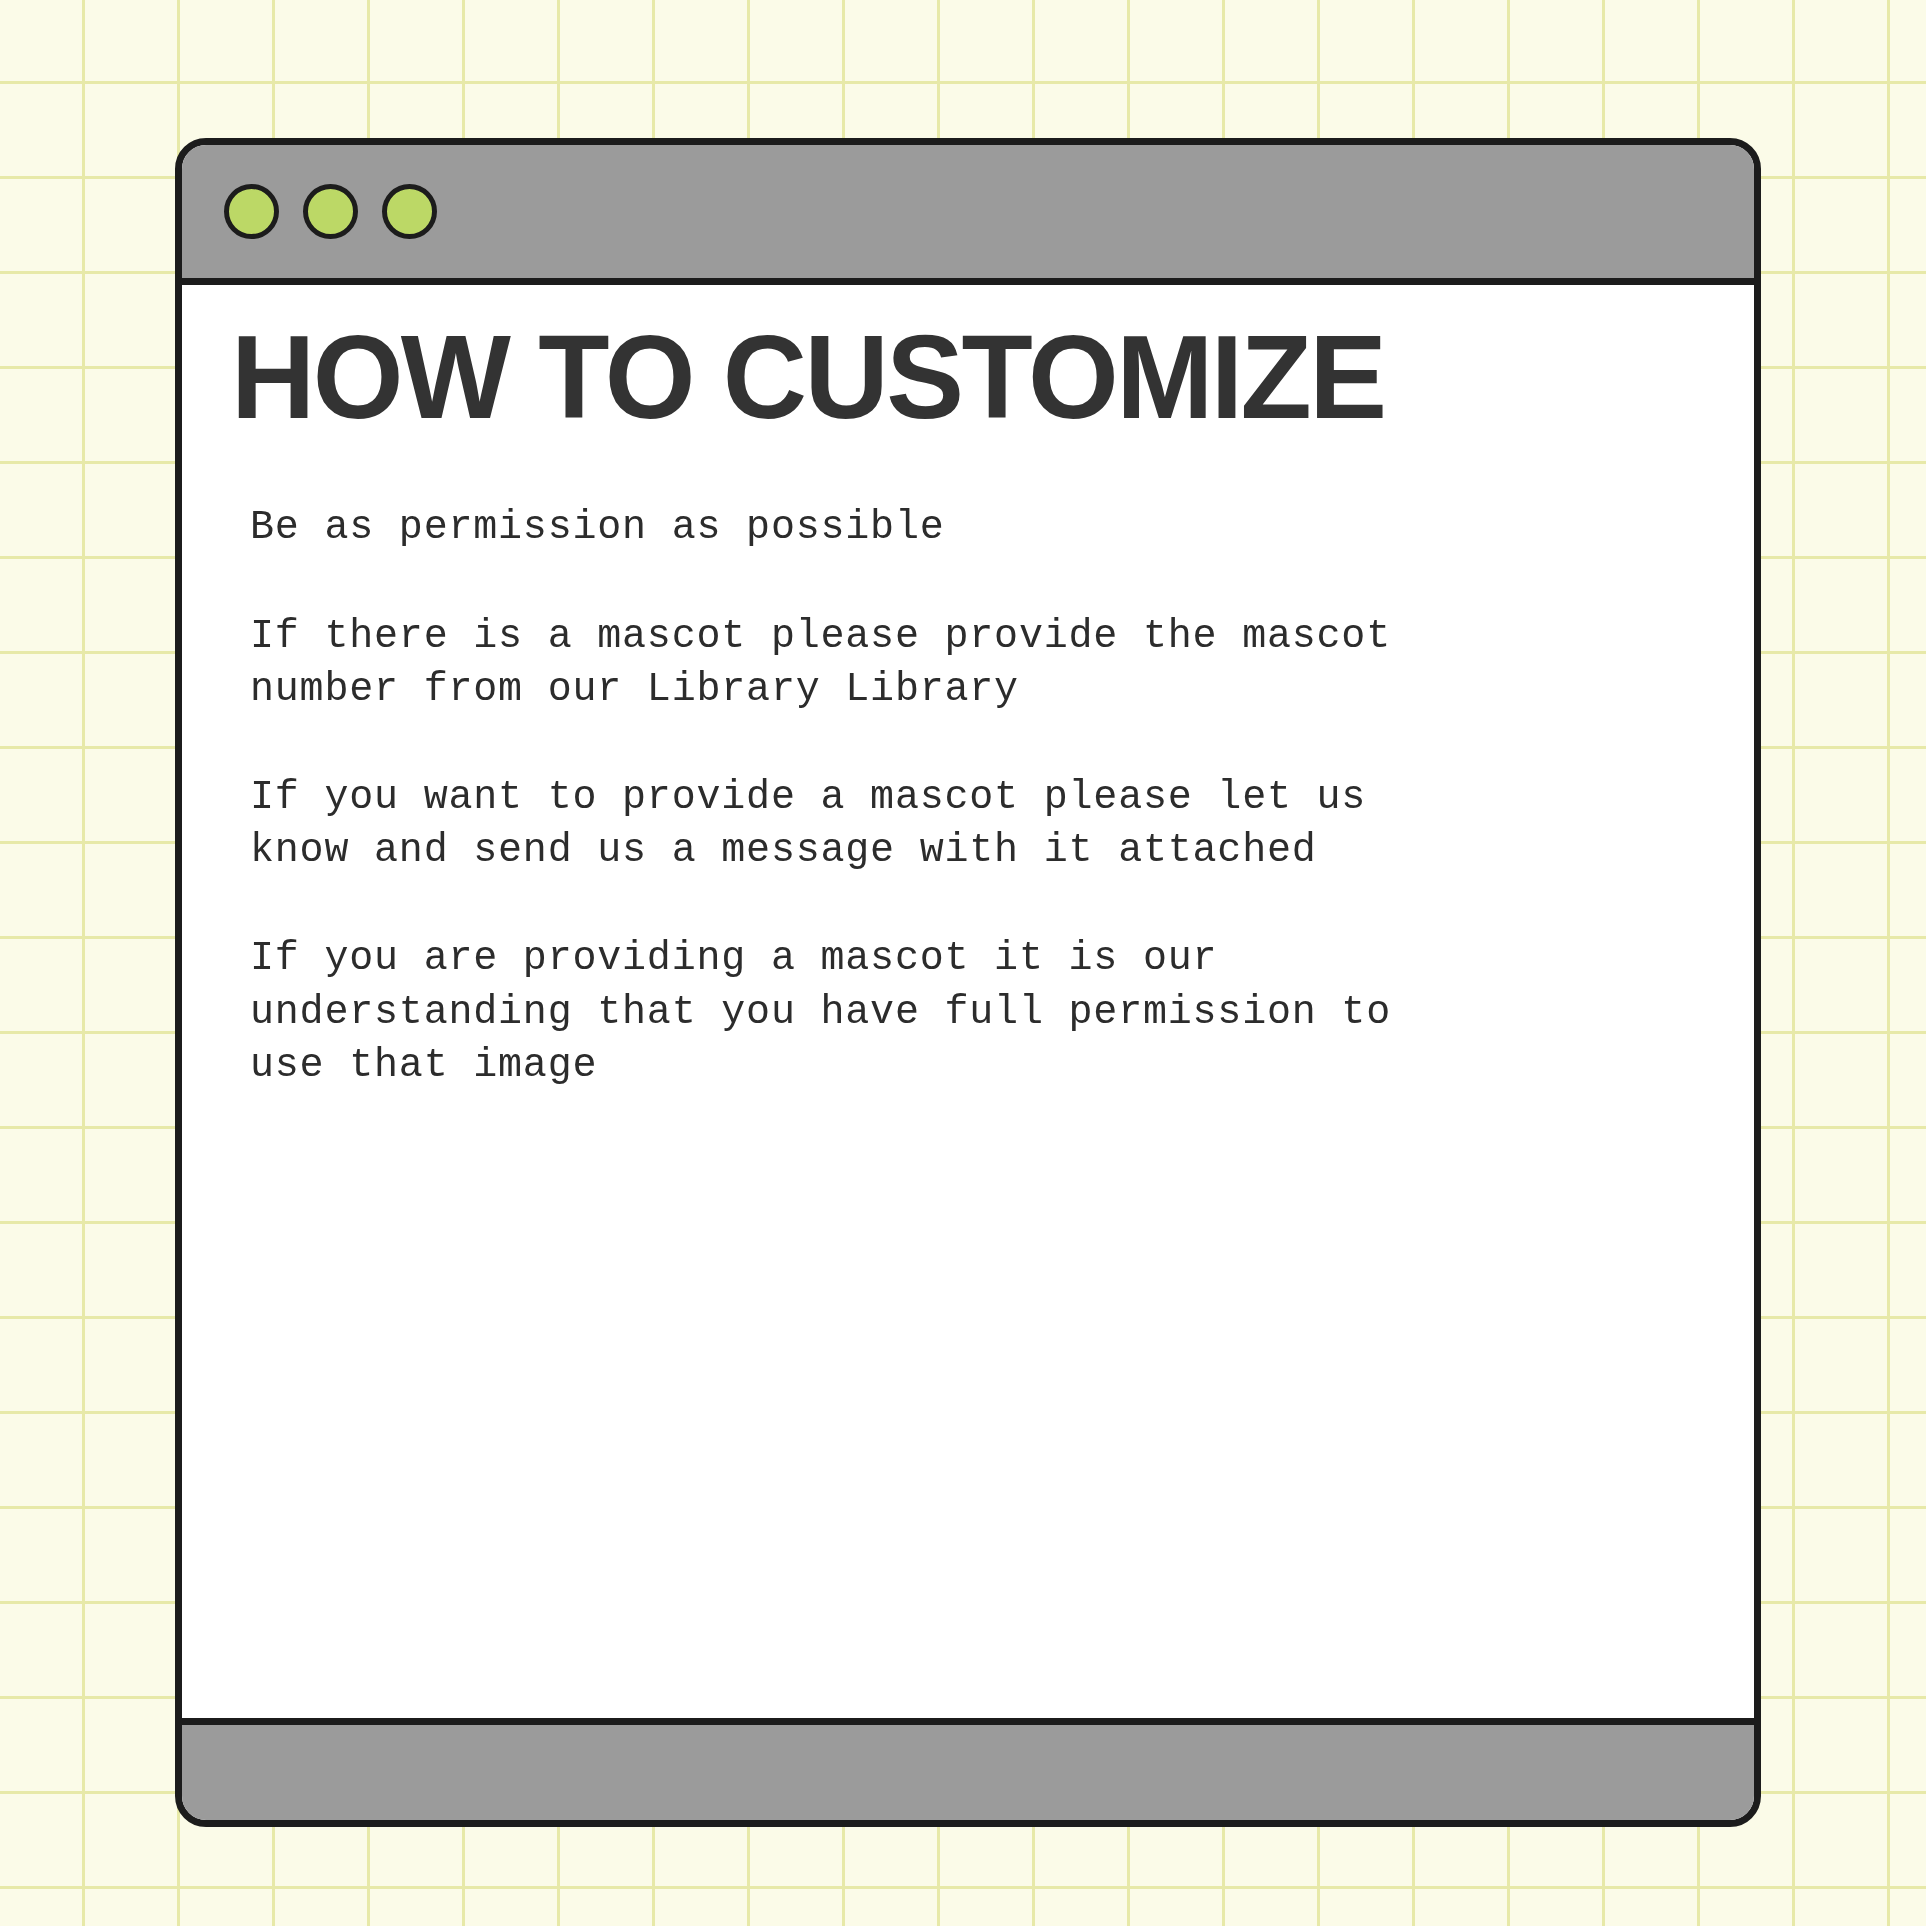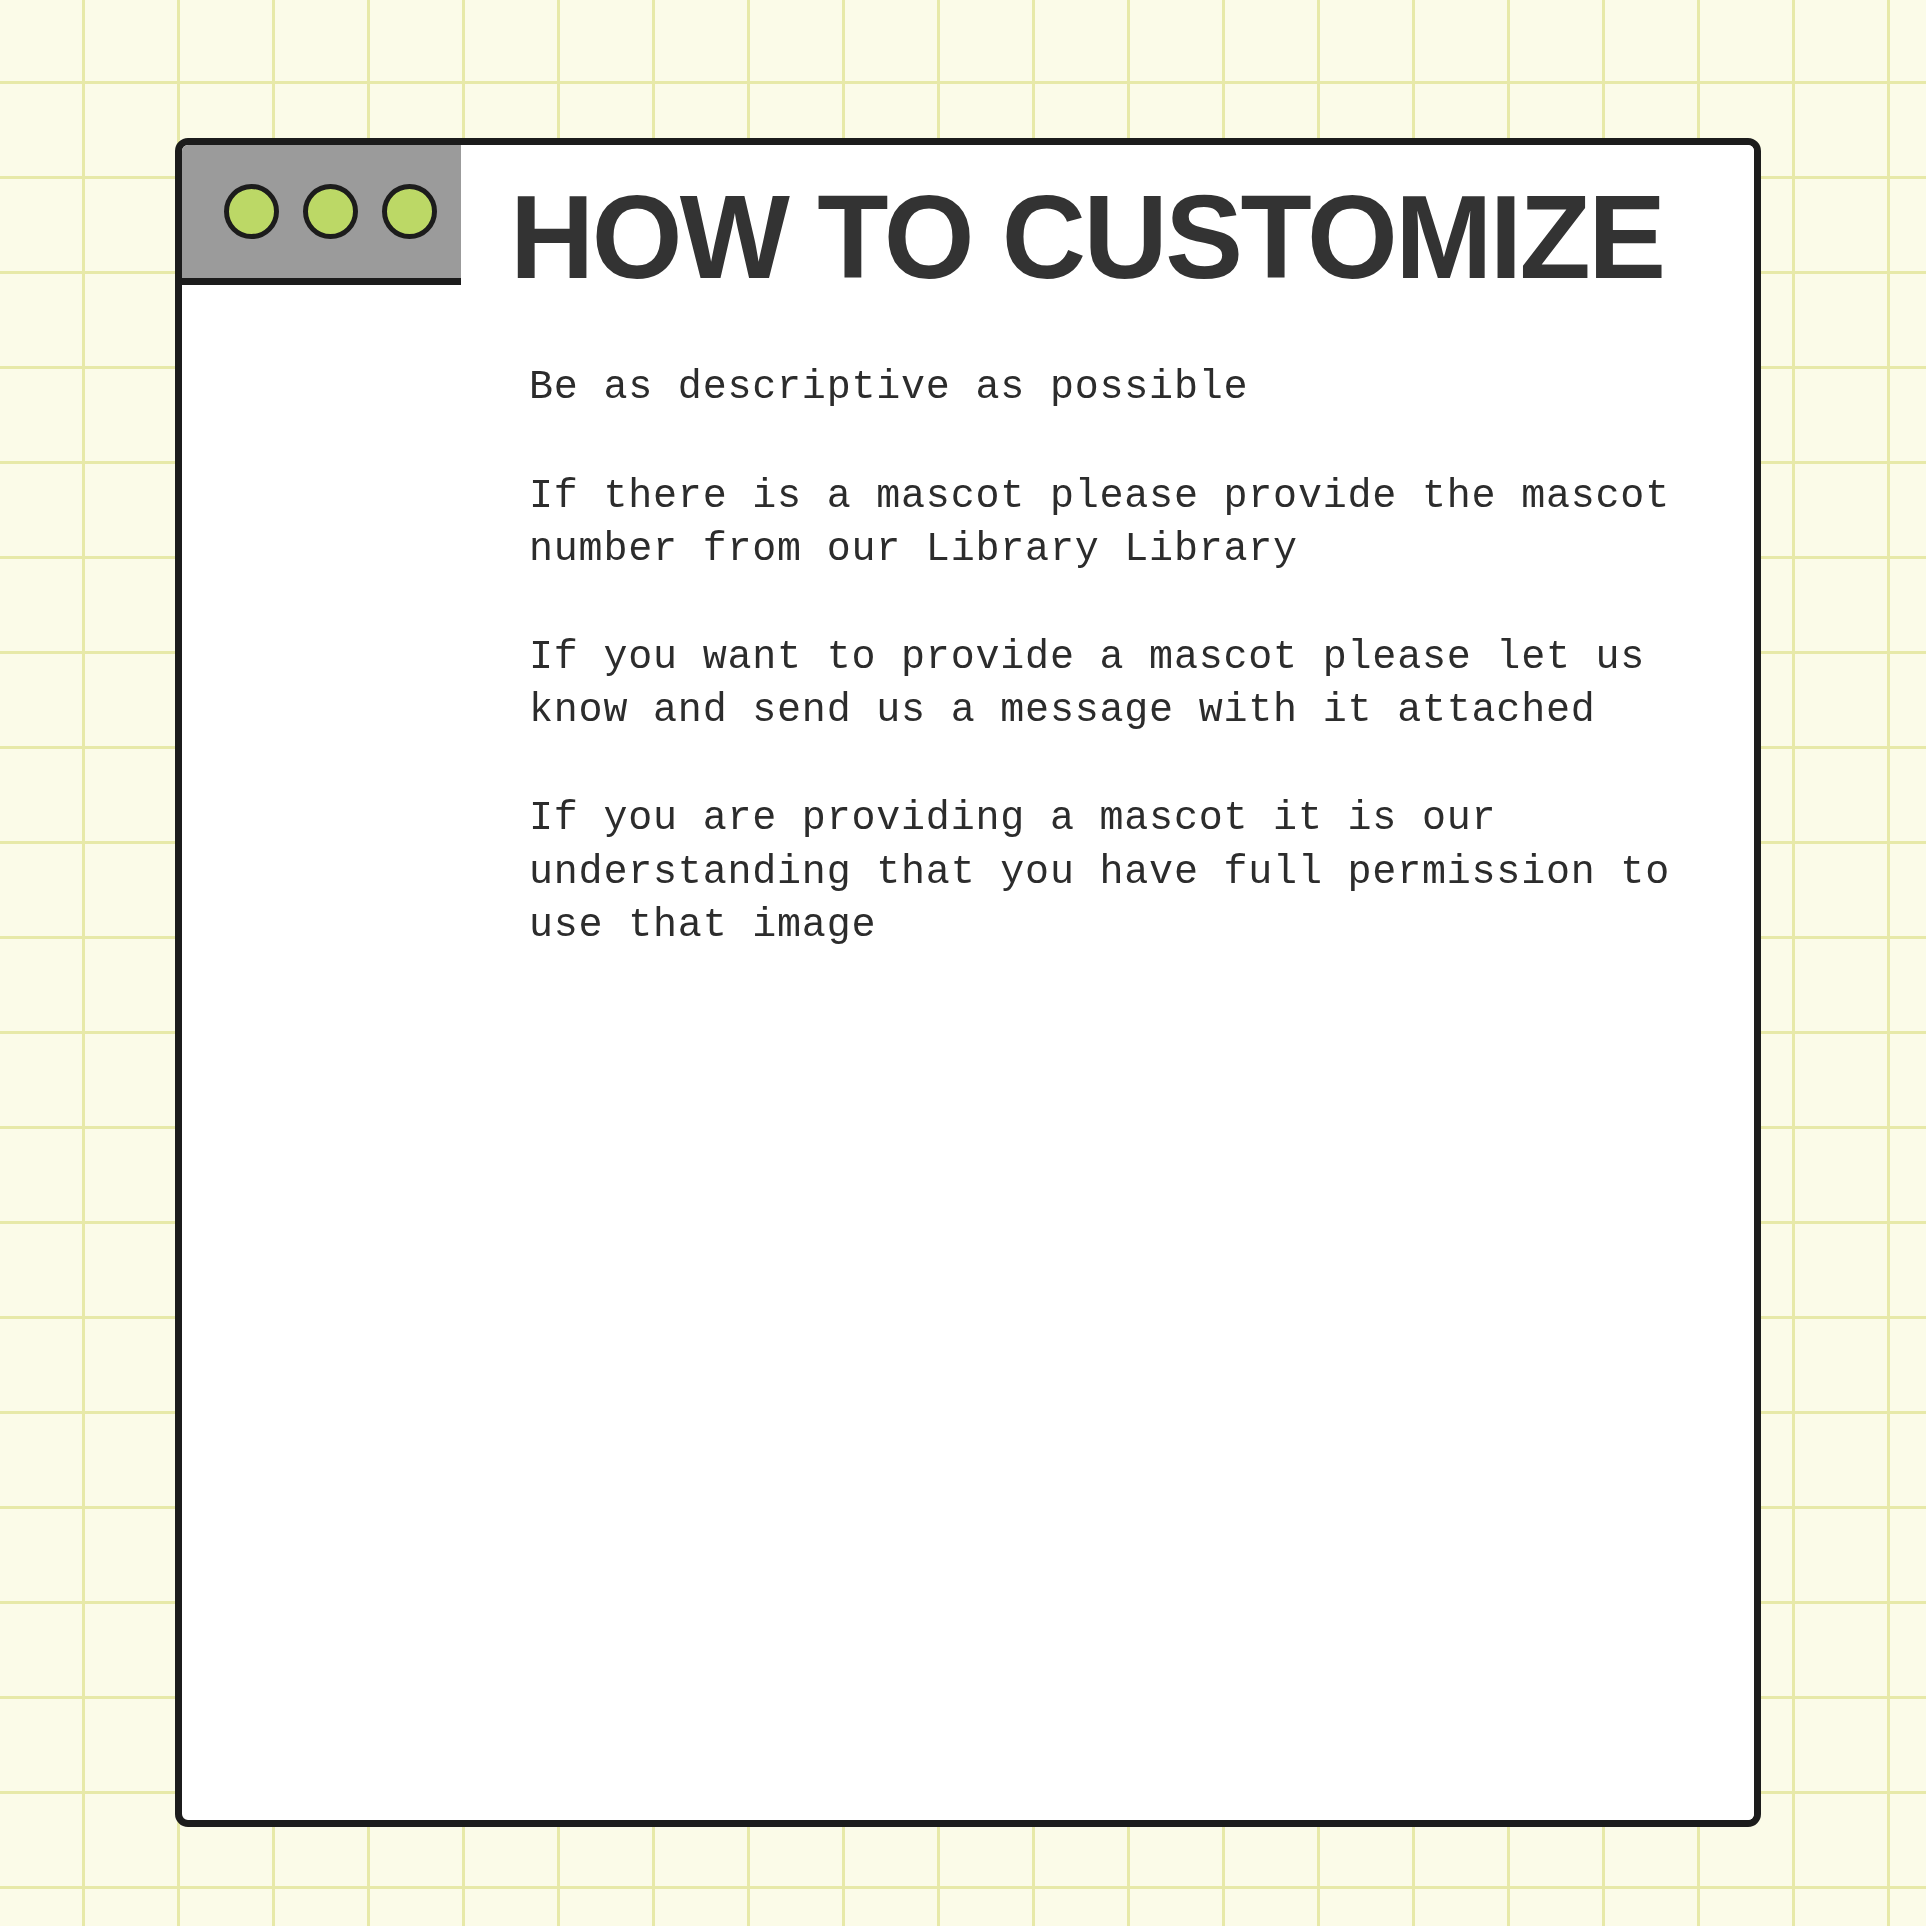--- a/index.html
+++ b/index.html
@@ -28,25 +28,26 @@
   }
 
   
   #window {
     position: absolute;
     left: 175px;
     top: 138px;
     width: 1586px;
     height: 1689px;
     border: 7px solid #1c1c1c;
-    border-radius: 13px;
+    border-radius: 31px;
     background: #ffffff;
     box-sizing: border-box;
     overflow: hidden;
     display: flex;
+    flex-direction: column;
   }
 
   #titlebar {
     height: 140px;
     background: #9b9b9b;
     border-bottom: 7px solid #1c1c1c;
     display: flex;
     align-items: center;
     padding-left: 42px;
     box-sizing: border-box;
@@ -113,21 +114,21 @@
   <div id="titlebar">
     <span class="dot"></span>
     <span class="dot"></span>
     <span class="dot"></span>
   </div>
 
   <div id="content">
     <h1 id="page-title">HOW TO CUSTOMIZE</h1>
 
     <div id="instructions">
-      <p class="instruction">Be as descriptive as possible</p>
+      <p class="instruction">Be as permission as possible</p>
       <p class="instruction">If there is a mascot please provide the mascot
 number from our Library Library</p>
       <p class="instruction">If you want to provide a mascot please let us
 know and send us a message with it attached</p>
       <p class="instruction">If you are providing a mascot it is our
 understanding that you have full permission to
 use that image</p>
     </div>
   </div>
 

